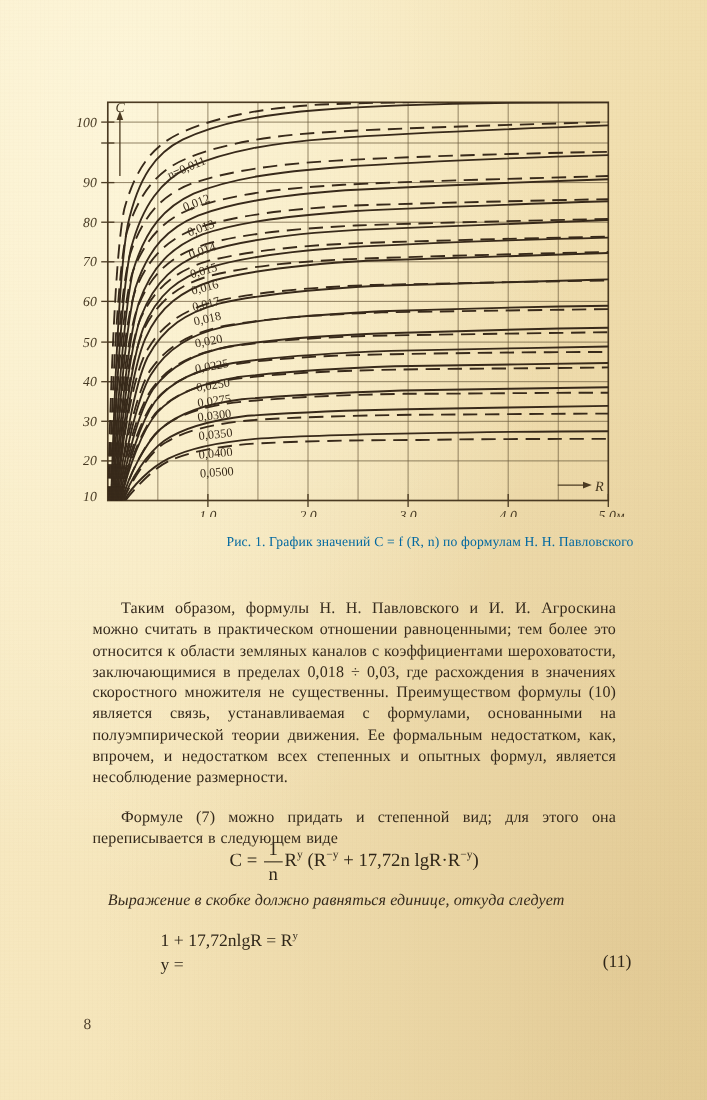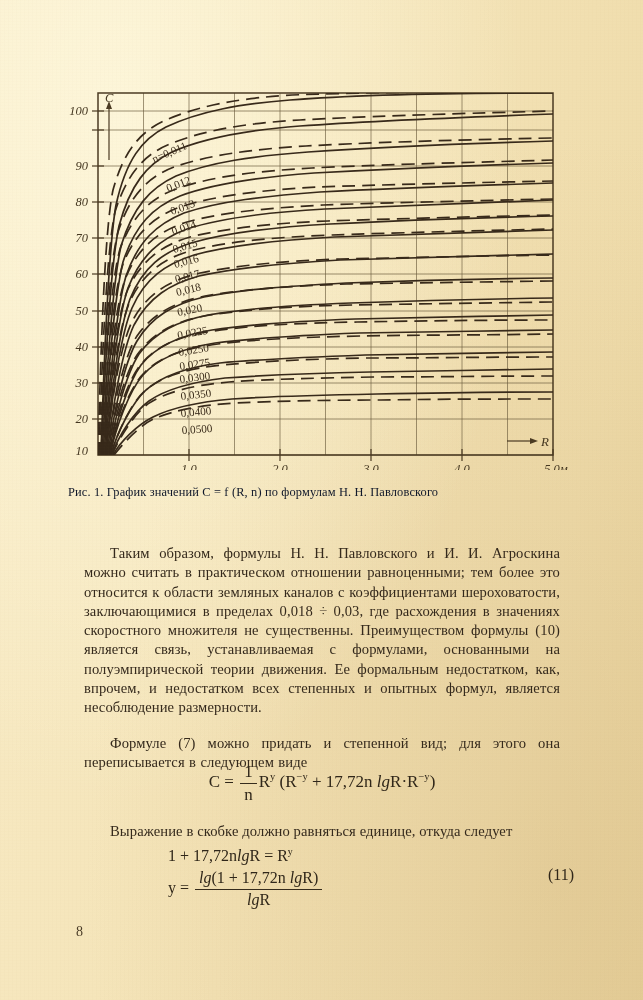--- a/index.html
+++ b/index.html
@@ -28,22 +28,22 @@
   }
   #content{position:absolute;inset:0;}
 
   
   .figure{position:absolute;left:0;top:0;width:643px;height:470px;}
   .figure svg{display:block;}
 
   
   .caption{
     position:absolute;left:68px;top:484px;width:508px;
-    font-size:12.4px;line-height:16px;text-align:left;
-    color:#0f172a;letter-spacing:.15px;
+    font-size:12.4px;line-height:16px;text-align:right;
+    color:#0369a1;letter-spacing:.15px;
   }
   .caption .cap-l1{display:block;}
   .caption .cap-l2{display:block;}
 
   
   .body{
     position:absolute;left:68px;top:528px;width:508px;
     font-size:14.6px;line-height:19.3px;
     text-align:justify;
     color:#34291c;
@@ -59,37 +59,37 @@
     text-align:center;color:#2f2619;
   }
   #formula-10{top:762px;font-size:17px;}
   #formula-11{top:846px;font-size:16px;text-align:left;}
 
   .frac{display:inline-block;vertical-align:middle;text-align:center;margin:0 2px;}
   .frac .num{display:block;border-bottom:1.3px solid #352b1c;padding:0 4px 1px 4px;line-height:1.15;}
   .frac .den{display:block;padding:1px 4px 0 4px;line-height:1.15;}
   .eqline{white-space:nowrap;}
   sup{font-size:.62em;vertical-align:super;}
-  .it{font-style:italic;}
+  .it{}
 
   #formula-11 .inner{
-    display:block;margin-left:100px;
+    display:block;margin-left:78px;
   }
   #formula-11 .l1{display:block;margin-bottom:4px;}
   #formula-11 .l2{display:block;}
   #formula-11 .tag{
     position:absolute;right:2px;top:20px;font-size:16px;
   }
 
   .mid-text{
     position:absolute;left:68px;top:806px;width:508px;
     font-size:14.6px;line-height:19.3px;text-align:justify;
     color:#34291c;letter-spacing:.1px;
   }
-  .mid-text p{margin:16px;text-indent:26px;}
+  .mid-text p{margin:4px;text-indent:26px;font-style:italic;}
 
   .page-no{
     position:absolute;left:76px;top:924px;
     font-size:14px;color:#4a3c28;
   }
 </style>
 </head>
 <body>
 
 <div id="paper"></div>
@@ -273,24 +273,20 @@
     <p>Выражение в скобке должно равняться единице, откуда следует</p>
   </div>
 
   <div class="formula-block" id="formula-11">
     <span class="inner">
       <span class="l1 eqline">
         <span>1 + 17,72n</span><span class="it">lg</span><span>R = R</span><sup>y</sup>
       </span>
       <span class="l2 eqline">
         <span>y =</span>
-        <span class="frac">
-          <span class="num"><span class="it">lg</span><span>(1 + 17,72n</span> <span class="it">lg</span><span>R)</span></span>
-          <span class="den"><span class="it">lg</span><span>R</span></span>
-        </span>
       </span>
     </span>
     <span class="tag">(11)</span>
   </div>
 
   <div class="page-no">8</div>
 
 </div>
 
 <div id="grain"></div>

